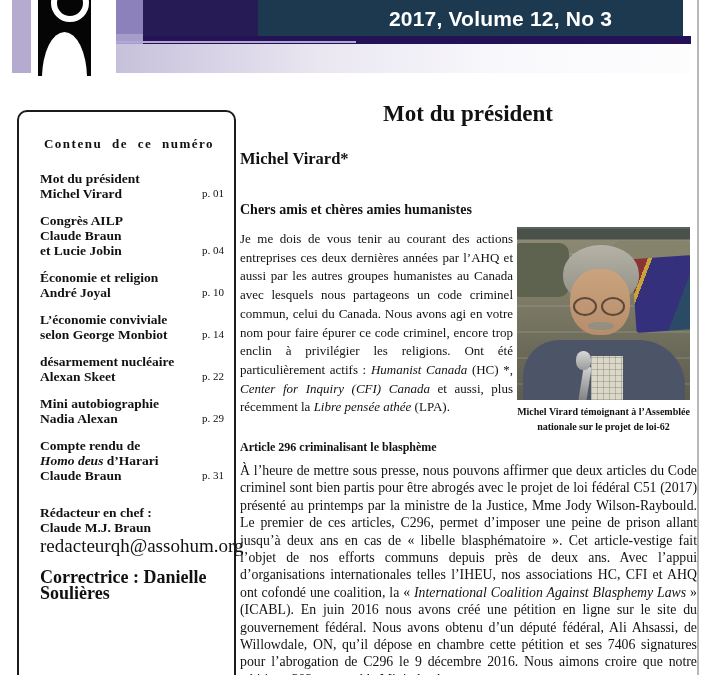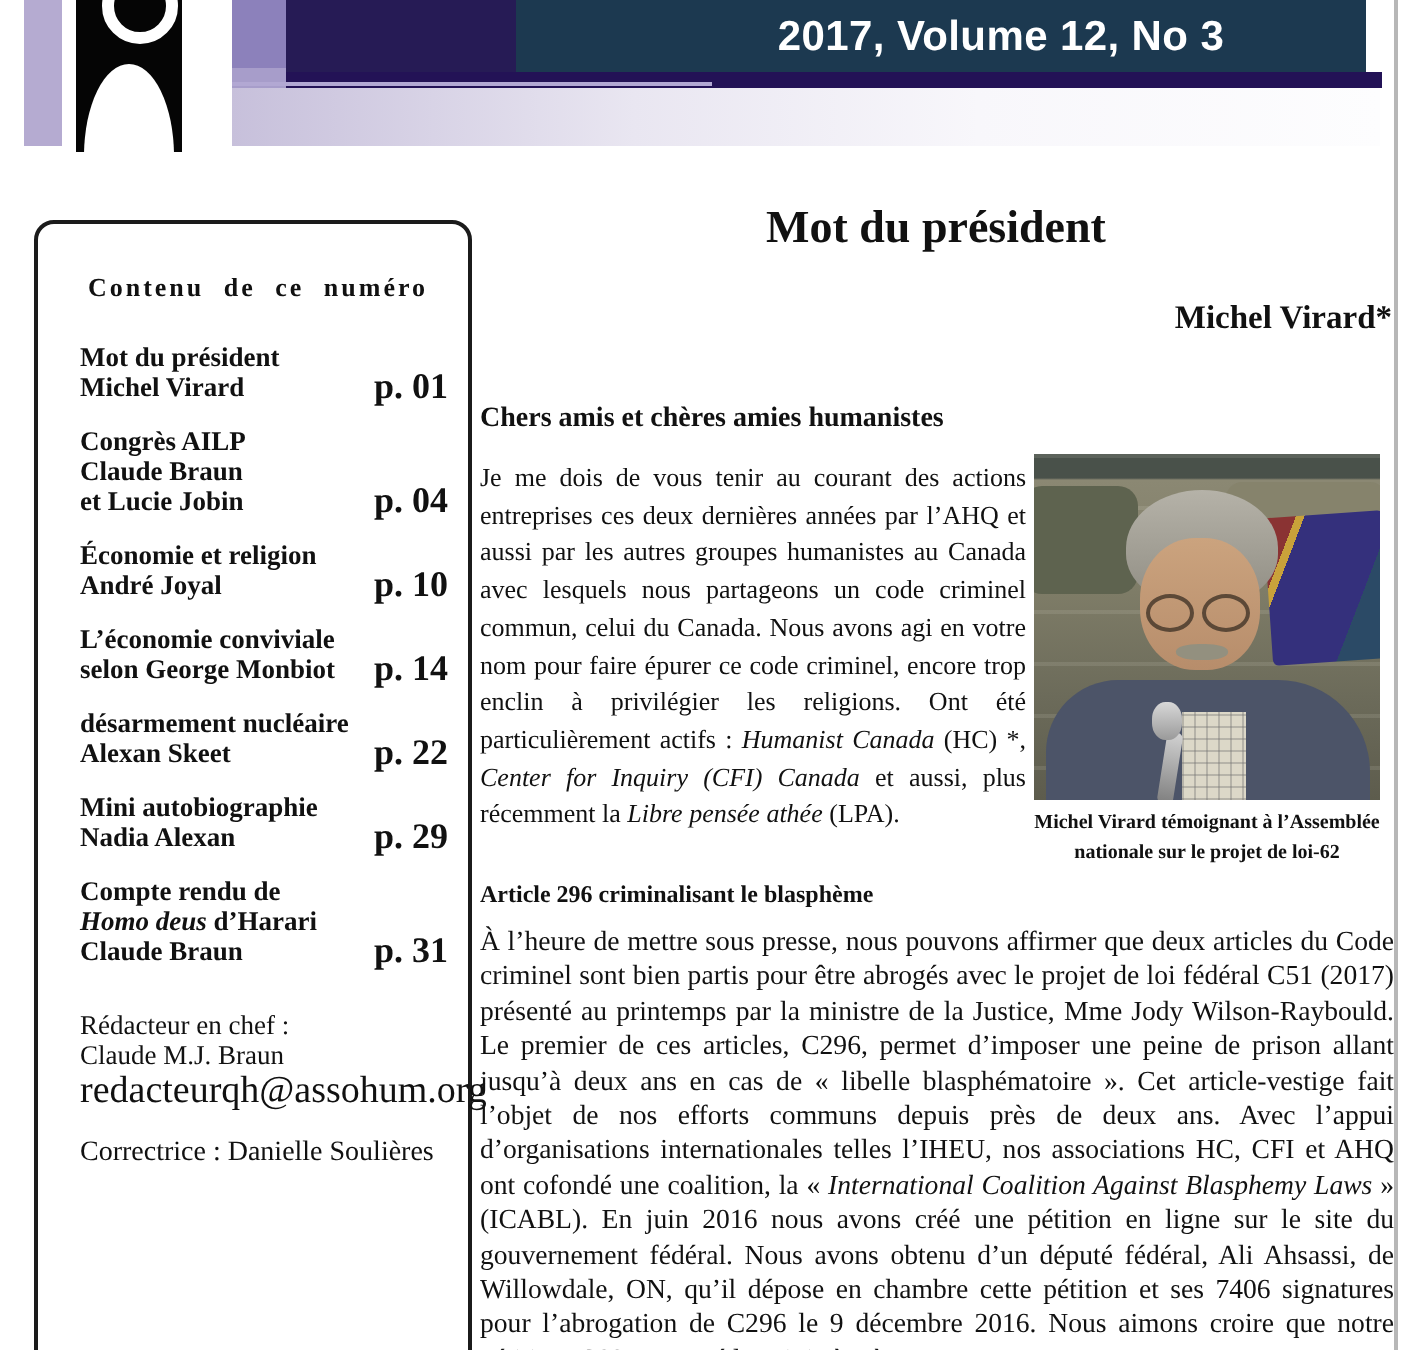--- a/index.html
+++ b/index.html
@@ -1,20 +1,20 @@
 <!DOCTYPE html>
 <html><head>
 <meta charset="utf-8">
 <style>
   html,body{margin:0;padding:0;}
   body{width:704px;height:675px;overflow:hidden;background:#ffffff;
        font-family:"Liberation Serif", serif;color:#111;}
   .page{position:relative;width:704px;height:675px;overflow:hidden;padding-left:40px;}
   .it{font-style:italic;}
-  .b{font-weight:normal;}
+  .b{font-weight:bold;}
 
   
   .strip-lav{position:absolute;left:12px;top:0;width:19px;height:73px;background:#b5abd1;}
   .logo{position:absolute;left:38px;top:0;width:53px;height:76px;background:#050505;overflow:hidden;}
   .ring{position:absolute;left:13px;top:-16px;width:26px;height:26px;border:6px solid #fff;border-radius:50%;}
   .arch{position:absolute;left:4px;bottom:-2px;width:45px;height:46px;background:#fff;
         border-radius:50% 50% 0 0 / 100% 100% 0 0;}
   .strip-pur{position:absolute;left:116px;top:0;width:27px;height:44px;
         background:linear-gradient(180deg,#8c81bb 0 34px,#a79dca 34px 100%);}
   .box-ind{position:absolute;left:143px;top:0;width:115px;height:36px;background:#261b55;}
@@ -29,29 +29,29 @@
   .page-edge{position:absolute;left:697px;top:0;width:2px;height:675px;background:#b7b7b7;}
 
   
   .toc{position:absolute;left:17px;top:110px;width:219px;height:600px;box-sizing:border-box;
        border:2px solid #1b1b1b;border-radius:10px;background:#fff;padding:21px 10px 0 21px;}
   .toc-title{font-weight:bold;font-size:13px;line-height:22px;text-align:center;
        letter-spacing:1.5px;word-spacing:5px;margin:0 6px 16px 0;}
   .toc-entries{display:flex;flex-direction:column;gap:12px;}
   .toc-entry{display:flex;justify-content:space-between;align-items:flex-end;}
   .toc-lines{font-weight:bold;font-size:13.5px;line-height:15px;}
-  .toc-page{font-weight:bold;font-size:18px;line-height:15px;white-space:nowrap;}
+  .toc-page{font-weight:normal;font-size:11px;line-height:15px;white-space:nowrap;}
   .toc-editor{margin-top:22px;font-size:13.5px;line-height:15px;}
   .toc-editor .email{font-weight:normal;margin-top:3px;font-size:19px;}
-  .toc-corr{margin-top:16px;font-size:14px;line-height:16px;}
+  .toc-corr{margin-top:16px;font-size:18px;line-height:16px;}
 
   
   .m-title{position:absolute;left:240px;top:101px;width:456px;margin:0;text-align:center;
        font-size:23px;font-weight:bold;}
-  .m-author{position:absolute;left:240px;top:149px;width:456px;margin:0;text-align:right;
+  .m-author{position:absolute;left:240px;top:149px;width:456px;margin:0;text-align:left;
        font-size:16.5px;font-weight:bold;}
   .salut{position:absolute;left:240px;top:202px;width:273px;font-weight:bold;font-size:14px;}
   .para1{position:absolute;left:240px;top:230px;width:273px;margin:0;font-size:13px;
        line-height:18.7px;text-align:justify;}
   .subhead{position:absolute;left:240px;top:440px;width:273px;font-weight:bold;font-size:12px;}
   .fig{position:absolute;left:517px;top:227px;width:173px;margin:0;}
   .cap{margin-top:4px;font-weight:bold;font-size:10px;line-height:15px;text-align:center;}
   .para2{position:absolute;left:240px;top:462px;width:457px;margin:0;font-size:13.8px;
        line-height:17.4px;text-align:justify;}
 

